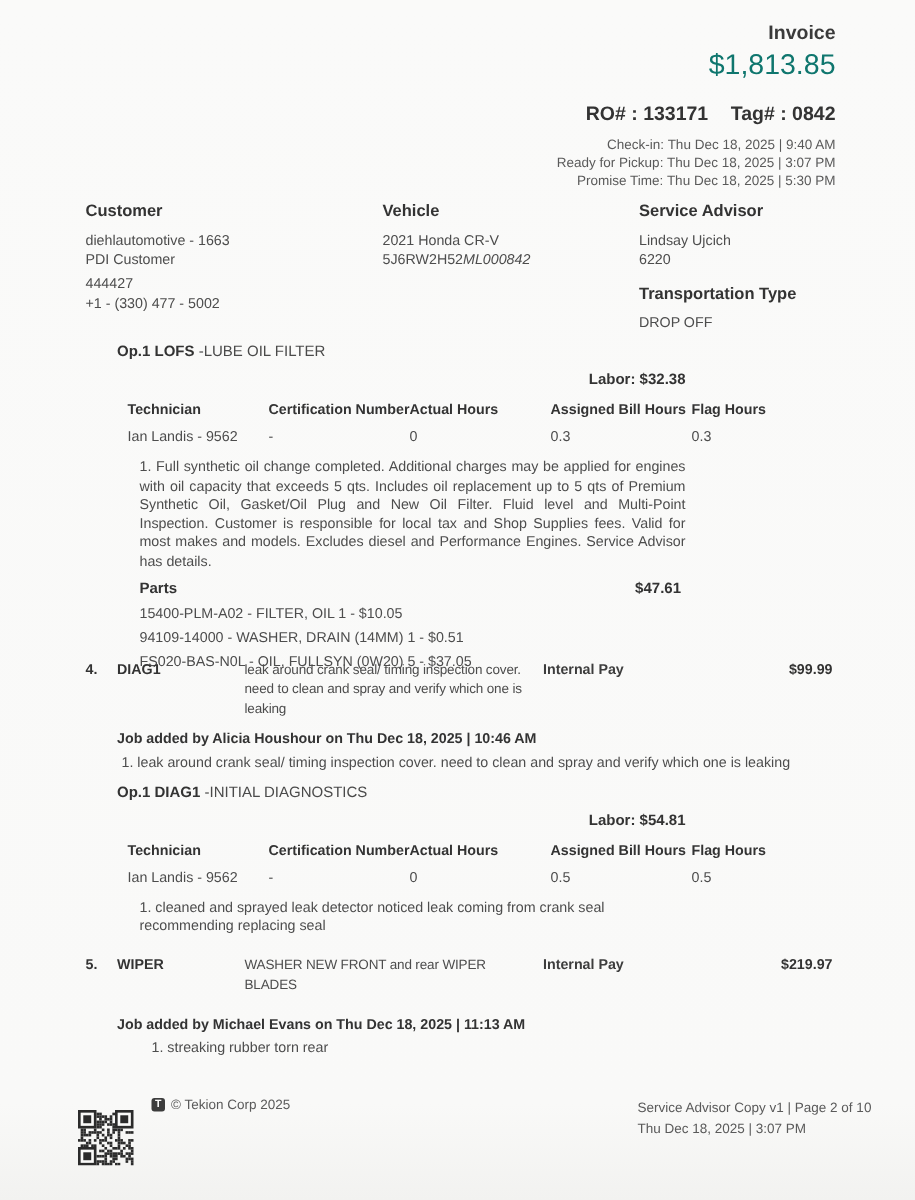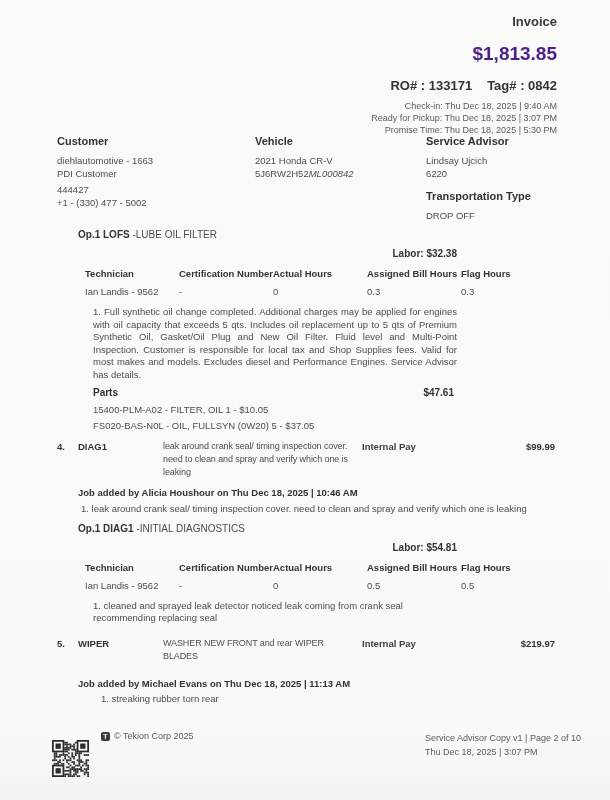--- a/index.html
+++ b/index.html
@@ -7,21 +7,21 @@
     width:610px;height:800px;position:relative;overflow:hidden;
     background:linear-gradient(180deg,#fafaf9 0%,#f9f9f8 92%,#f2f2f0 100%);
     font-family:"Liberation Sans",sans-serif;
     color:#4d4d4d;
   }
   .abs{position:absolute;}
 
   
   .hdr{top:14px;right:53px;text-align:right;}
   .hdr-invoice{font-size:13px;font-weight:600;color:#3a3a3a;line-height:15px;}
-  .hdr-total{font-size:19px;font-weight:700;color:#4c1d95;line-height:22px;margin-top:14px;}
+  .hdr-total{font-size:19px;font-weight:400;color:#0f766e;line-height:22px;margin-top:4px;}
   .hdr-rotag{font-size:13px;font-weight:700;color:#333;margin-top:13px;line-height:15px;}
   .hdr-rotag .gap{display:inline-block;width:15px;}
   .hdr-dates{margin-top:7px;font-size:9px;color:#5a5a5a;line-height:12px;}
 
   
   .info{top:135px;font-size:9.5px;line-height:13px;}
   .info-customer{left:57px;}
   .info-vehicle{left:255px;}
   .info-advisor{left:426px;}
   .info h3{margin:0 0 6px 0;font-size:11px;font-weight:700;color:#333;line-height:13px;}
@@ -120,20 +120,21 @@
     <div class="td">0.3</div>
     <div class="td">0.3</div>
   </div>
   <div class="op-note">1. Full synthetic oil change completed. Additional charges may be applied for engines with oil capacity that exceeds 5 qts. Includes oil replacement up to 5 qts of Premium Synthetic Oil, Gasket/Oil Plug and New Oil Filter. Fluid level and Multi-Point Inspection. Customer is responsible for local tax and Shop Supplies fees. Valid for most makes and models. Excludes diesel and Performance Engines. Service Advisor has details.</div>
   <div class="parts-row">
     <span class="p-label">Parts</span>
     <span class="p-total">$47.61</span>
   </div>
   <div class="parts-list">
     <div>15400-PLM-A02 - FILTER, OIL 1 - $10.05</div>
+    <div>94109-14000 - WASHER, DRAIN (14MM) 1 - $0.51</div>
     <div>FS020-BAS-N0L - OIL, FULLSYN (0W20) 5 - $37.05</div>
   </div>
 </div>
 
 <div class="abs job job4" style="top:440px">
   <div class="job-row">
     <div class="job-num">4.</div>
     <div class="job-code">DIAG1</div>
     <div class="job-desc">leak around crank seal/ timing inspection cover. need to clean and spray and verify which one is leaking</div>
     <div class="job-pay">Internal Pay</div>

